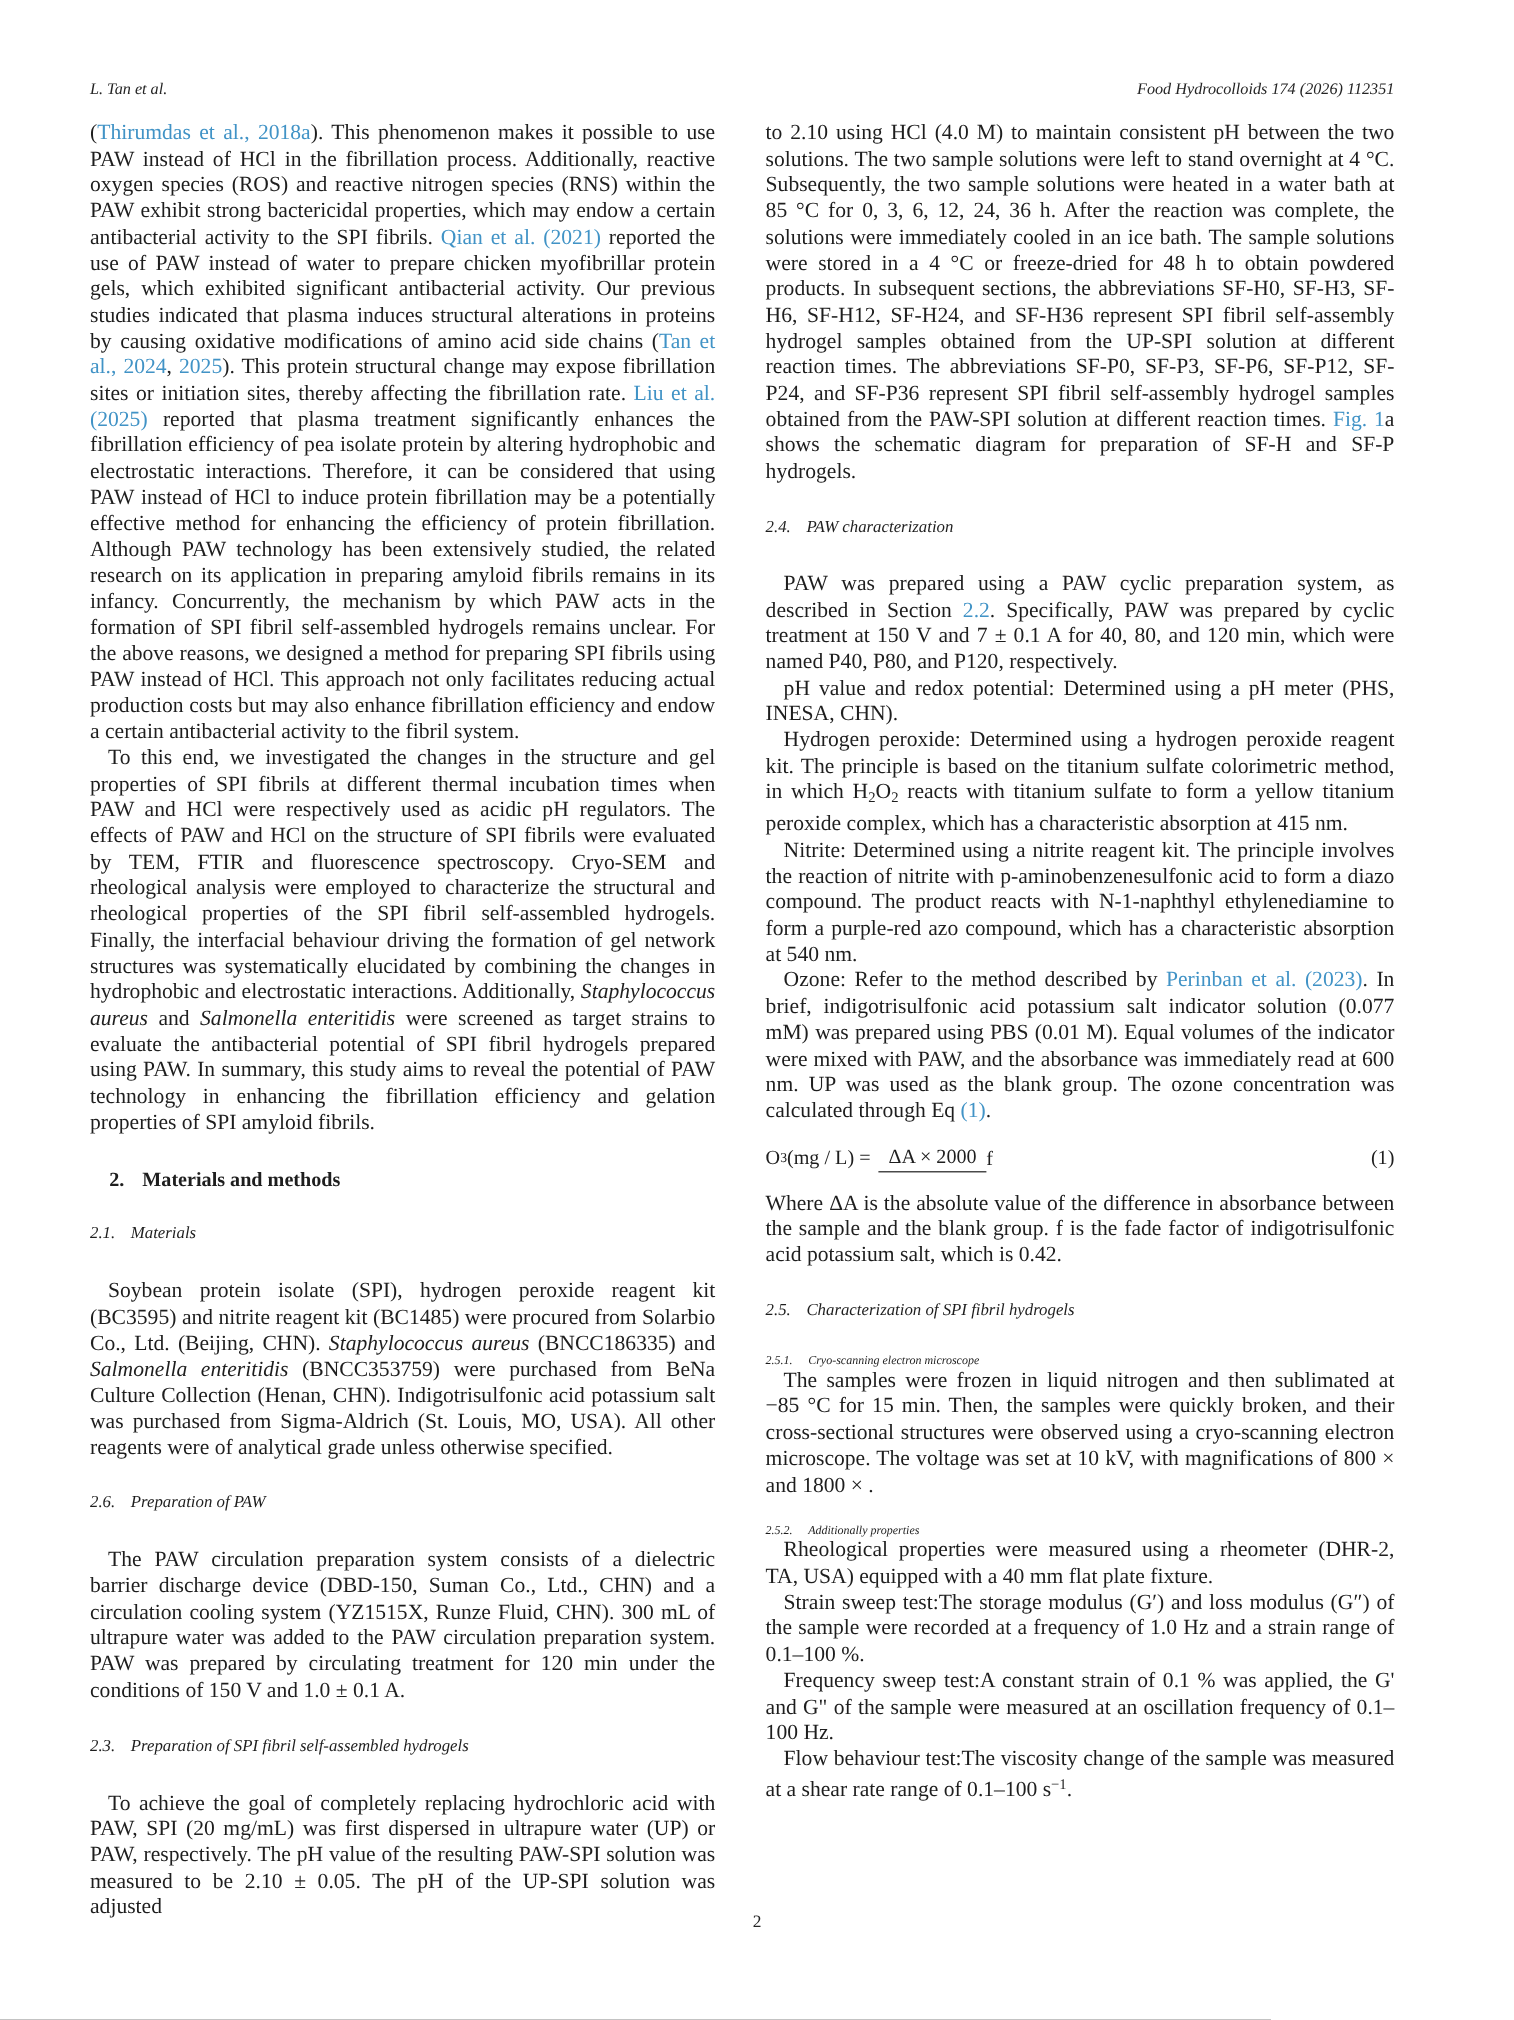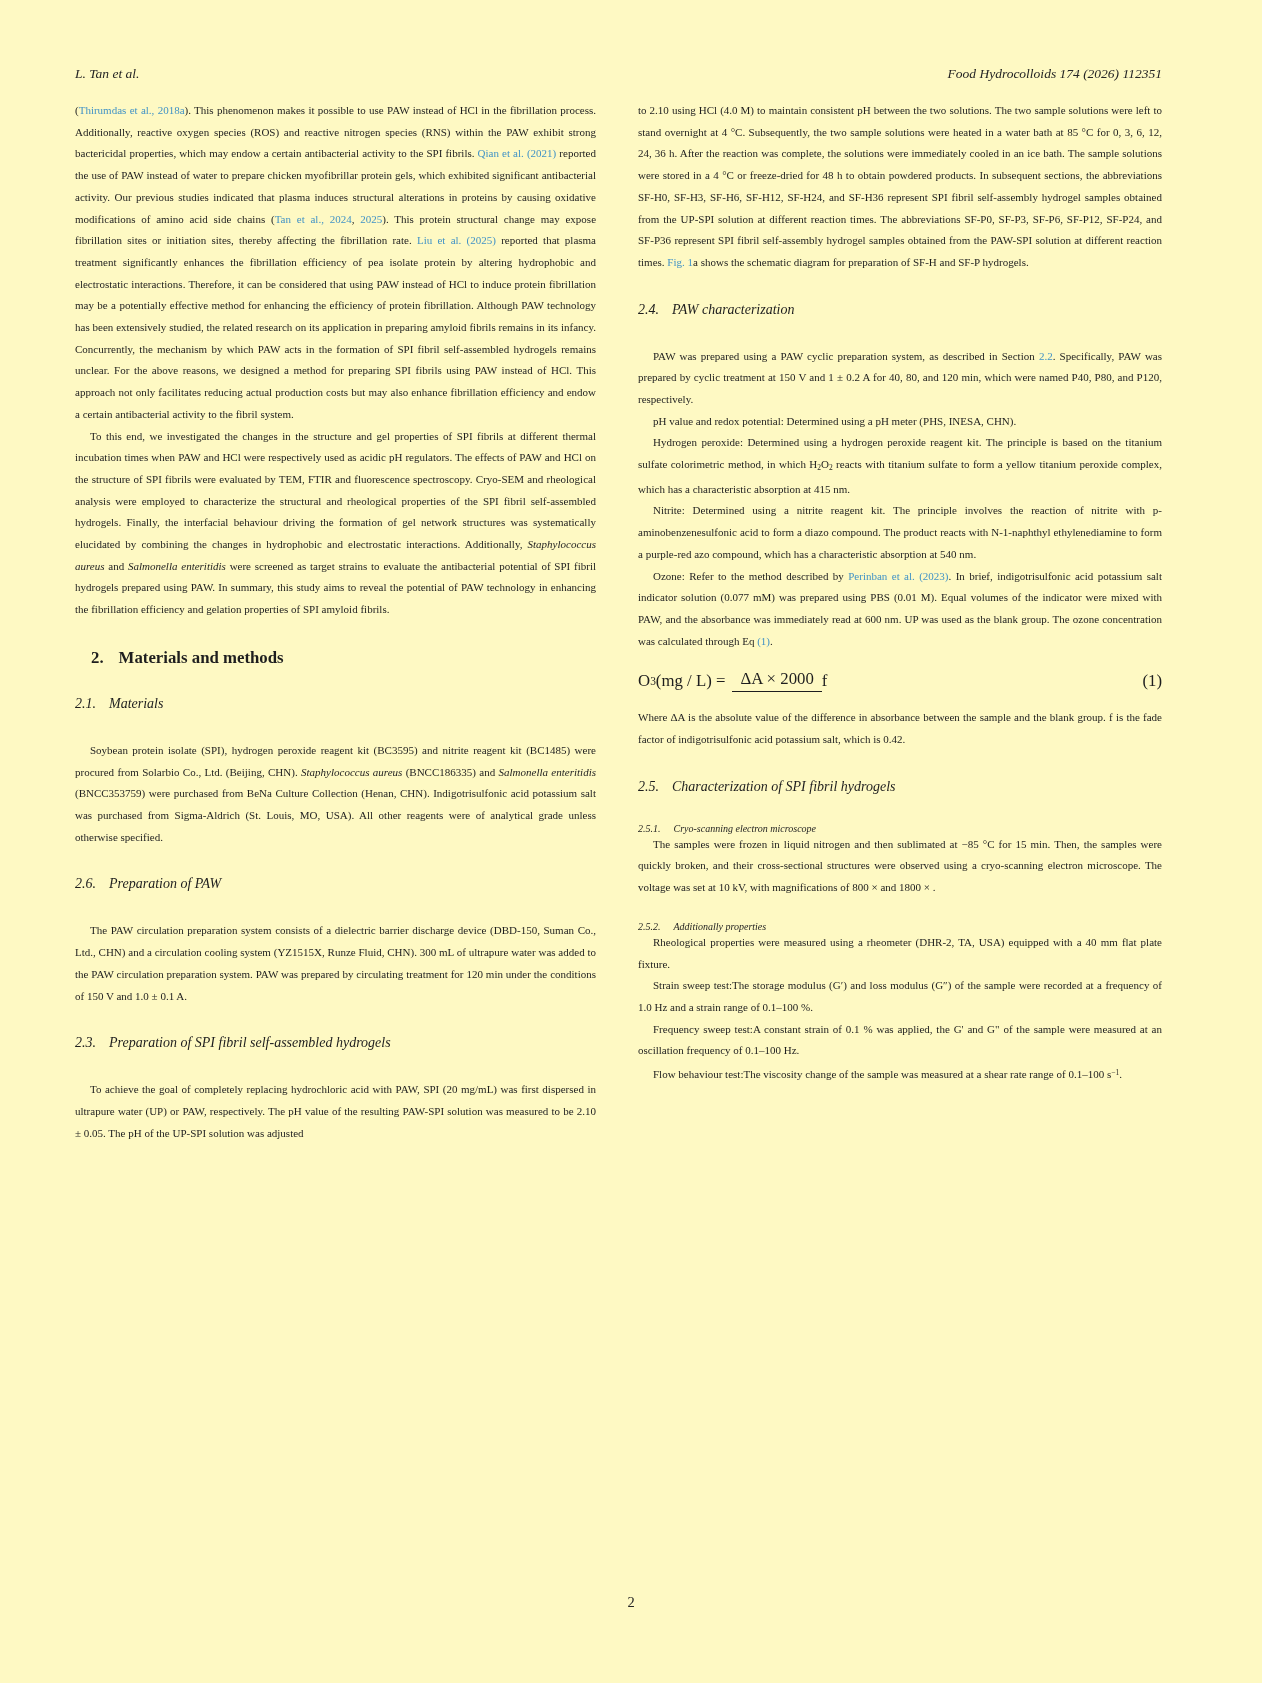--- a/index.html
+++ b/index.html
@@ -1,38 +1,38 @@
 <!DOCTYPE html>
 <html style="--link: #4193c6;"><head>
 <meta charset="utf-8">
 <style>
   html,body{margin:0;padding:0;background:#9a9a9a;}
   .page{
     position:relative;
     width:1262px;height:1683px;
     margin:0 auto;
-    background:#fef9c3;
+    background:#ffffff;
     overflow:hidden;
     font-family:"Liberation Serif","DejaVu Serif",serif;
     color:#1e1e1e;
   }
   .running-head{
     position:absolute;top:66px;left:75px;width:1087px;
     display:flex;justify-content:space-between;
     font-size:13.5px;font-style:italic;color:#242424;
   }
   .columns{
     position:absolute;top:100px;left:75px;width:1087px;
     display:flex;justify-content:space-between;
   }
   .col{width:521px;}
   .col-right{width:524px;}
   .para{
     margin:0;
-    font-size:11px;line-height:21.7px;
+    font-size:18px;line-height:21.7px;
     text-align:justify;
   }
   .para.indent{text-indent:15px;}
   .h2{
     margin:27px 16px 27px;
     font-size:16.8px;font-weight:bold;
   }
   .h2 .hnum{margin-right:15px;}
   .h3{
     margin:28px 0 28px;
@@ -79,21 +79,21 @@
         <div class="h3"><span class="hnum">2.1.</span><span>Materials</span></div>
         <p class="para indent"><span>Soybean protein isolate (SPI), hydrogen peroxide reagent kit (BC3595) and nitrite reagent kit (BC1485) were procured from Solarbio Co., Ltd. (Beijing, CHN). </span><span class="i">Staphylococcus aureus</span><span> (BNCC186335) and </span><span class="i">Salmonella enteritidis</span><span> (BNCC353759) were purchased from BeNa Culture Collection (Henan, CHN). Indigotrisulfonic acid potassium salt was purchased from Sigma-Aldrich (St. Louis, MO, USA). All other reagents were of analytical grade unless otherwise specified.</span></p>
         <div class="h3"><span class="hnum">2.6.</span><span>Preparation of PAW</span></div>
         <p class="para indent"><span>The PAW circulation preparation system consists of a dielectric barrier discharge device (DBD-150, Suman Co., Ltd., CHN) and a circulation cooling system (YZ1515X, Runze Fluid, CHN). 300 mL of ultrapure water was added to the PAW circulation preparation system. PAW was prepared by circulating treatment for 120 min under the conditions of 150 V and 1.0 ± 0.1 A.</span></p>
         <div class="h3"><span class="hnum">2.3.</span><span>Preparation of SPI fibril self-assembled hydrogels</span></div>
         <p class="para indent"><span>To achieve the goal of completely replacing hydrochloric acid with PAW, SPI (20 mg/mL) was first dispersed in ultrapure water (UP) or PAW, respectively. The pH value of the resulting PAW-SPI solution was measured to be 2.10 ± 0.05. The pH of the UP-SPI solution was adjusted</span></p>
       </div>
     <div class="col col-right" id="col-right">
         <p class="para"><span>to 2.10 using HCl (4.0 M) to maintain consistent pH between the two solutions. The two sample solutions were left to stand overnight at 4 °C. Subsequently, the two sample solutions were heated in a water bath at 85 °C for 0, 3, 6, 12, 24, 36 h. After the reaction was complete, the solutions were immediately cooled in an ice bath. The sample solutions were stored in a 4 °C or freeze-dried for 48 h to obtain powdered products. In subsequent sections, the abbreviations SF-H0, SF-H3, SF-H6, SF-H12, SF-H24, and SF-H36 represent SPI fibril self-assembly hydrogel samples obtained from the UP-SPI solution at different reaction times. The abbreviations SF-P0, SF-P3, SF-P6, SF-P12, SF-P24, and SF-P36 represent SPI fibril self-assembly hydrogel samples obtained from the PAW-SPI solution at different reaction times. </span><a class="link" href="#">Fig. 1</a><span>a shows the schematic diagram for preparation of SF-H and SF-P hydrogels.</span></p>
         <div class="h3"><span class="hnum">2.4.</span><span>PAW characterization</span></div>
-        <p class="para indent"><span>PAW was prepared using a PAW cyclic preparation system, as described in Section </span><a class="link" href="#">2.2</a><span>. Specifically, PAW was prepared by cyclic treatment at 150 V and 1 ± 0.2 A for 40, 80, and 120 min, which were named P40, P80, and P120, respectively.</span></p>
+        <p class="para indent"><span>PAW was prepared using a PAW cyclic preparation system, as described in Section </span><a class="link" href="#">2.2</a><span>. Specifically, PAW was prepared by cyclic treatment at 150 V and 7 ± 0.1 A for 40, 80, and 120 min, which were named P40, P80, and P120, respectively.</span></p>
         <p class="para indent"><span>pH value and redox potential: Determined using a pH meter (PHS, INESA, CHN).</span></p>
         <p class="para indent"><span>Hydrogen peroxide: Determined using a hydrogen peroxide reagent kit. The principle is based on the titanium sulfate colorimetric method, in which H</span><span class="sub">2</span><span>O</span><span class="sub">2</span><span> reacts with titanium sulfate to form a yellow titanium peroxide complex, which has a characteristic absorption at 415 nm.</span></p>
         <p class="para indent"><span>Nitrite: Determined using a nitrite reagent kit. The principle involves the reaction of nitrite with p-aminobenzenesulfonic acid to form a diazo compound. The product reacts with N-1-naphthyl ethylenediamine to form a purple-red azo compound, which has a characteristic absorption at 540 nm.</span></p>
         <p class="para indent"><span>Ozone: Refer to the method described by </span><a class="link" href="#">Perinban et al. (2023)</a><span>. In brief, indigotrisulfonic acid potassium salt indicator solution (0.077 mM) was prepared using PBS (0.01 M). Equal volumes of the indicator were mixed with PAW, and the absorbance was immediately read at 600 nm. UP was used as the blank group. The ozone concentration was calculated through Eq </span><a class="link" href="#">(1)</a><span>.</span></p>
         <div class="equation">
           <span class="eq-main">
             <span>O</span>
             <span class="sub">3</span>
             <span> (mg / L) = </span>
             <span class="frac">

